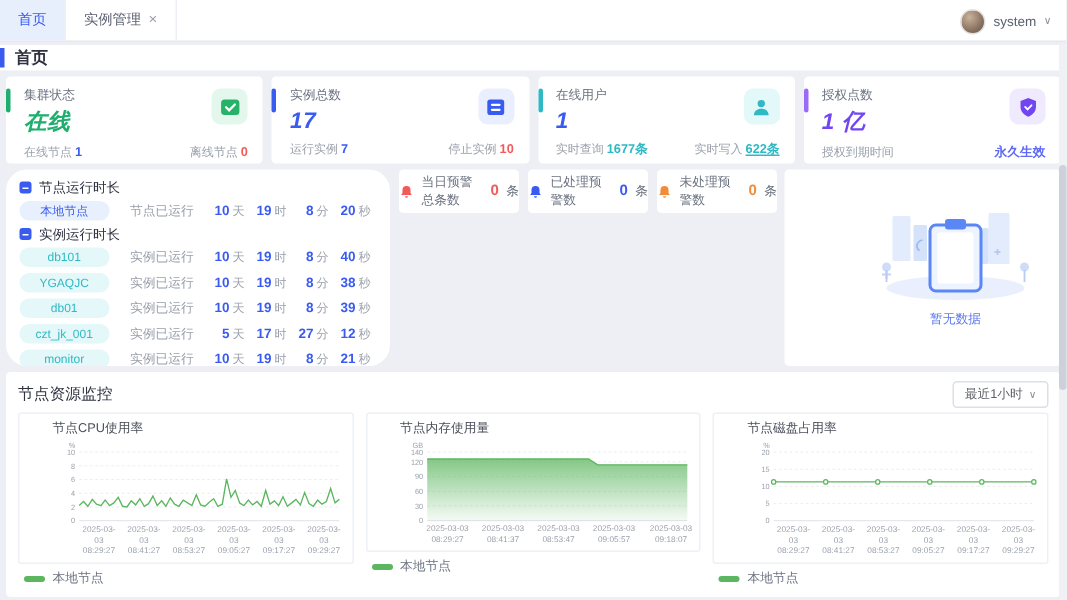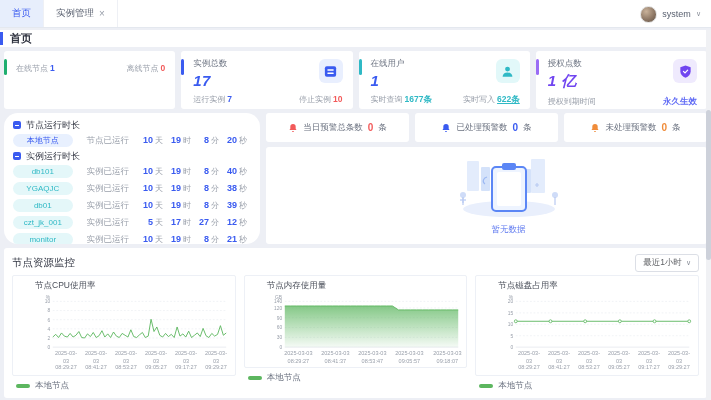--- a/index.html
+++ b/index.html
@@ -35,21 +35,21 @@
   .rt-head .sq:after { content:""; position:absolute; left:2px; top:3.5px; width:4px; height:1px; background:#fff; }
   .rt-row { display:flex; align-items:center; height:17px; font-size:8.5px; }
   .pill { width:64px; height:13px; line-height:13px; text-align:center; border-radius:7px; font-size:8px; cursor:pointer;
           overflow:hidden; white-space:nowrap; }
   .pill-blue { background:#e8f0fe; color:#3a5bf0; }
   .pill-cyan { background:#e4f7f9; color:#2fb9c5; }
   .rt-prefix { color:#9aa0ab; margin-left:14px; width:52px; }
   .rt-time { display:flex; align-items:baseline; margin-left:4px; }
   .rt-time b { color:#3a5bf0; font-size:9px; min-width:14px; text-align:right; }
   .rt-time i { font-style:normal; color:#9aa0ab; font-size:8px; margin:0 4px 0 2px; }
-  .right-col { display:flex; flex-direction:column; gap:5px; }
+  .right-col { display:flex; flex-direction:row; gap:5px; }
   .alarm-row { display:grid; grid-template-columns:repeat(3,1fr); gap:6px; }
   .alarm-card { background:#fff; border-radius:3px; height:29px; display:flex; align-items:center; justify-content:center; gap:5px; font-size:8.5px; color:#6b7280; }
   .alarm-card svg { flex:none; }
   .alarm-card b { font-size:10px; }
   .empty-card { background:#fff; border-radius:3px; flex:1; display:flex; flex-direction:column; align-items:center; justify-content:center; gap:3px;padding-left:44px; }
   .empty-text { font-size:8.5px; color:#5f7af0; }
   
   .monitor { background:#fff; border-radius:3px; margin:4px 4px 0 4px; padding:5px 8px 6px 8px; }
   .mon-head { display:flex; align-items:center; justify-content:space-between; height:19px; }
   .mon-title { font-size:10.5px; color:#2f3340;text-align:right; }
@@ -90,20 +90,32 @@
 
 <div class="titlebar">
   <span class="bar"></span>
   <span class="t">首页</span>
 </div>
 
 <div class="stats">
 
   <div class="stat-card">
     <span class="accent" style="background: rgb(31, 174, 111);"></span>
+    <div class="stat-main">
+      <div>
+        <div class="stat-label">集群状态</div>
+        <div class="stat-value" style="color: rgb(31, 174, 111);">在线</div>
+      </div>
+      <div class="stat-icon" style="background:#e4f7ec;">
+        <svg width="15" height="15" viewBox="0 0 16 16">
+            <rect x="1.5" y="2.5" width="13" height="11" rx="2.5" fill="#27b26a"></rect>
+            <path d="M5 8l2.2 2.2L11.3 6" stroke="#fff" stroke-width="1.6" fill="none" stroke-linecap="round"></path>
+          </svg>
+      </div>
+    </div>
     <div class="stat-bottom">
       <span><span>在线节点</span><b style="color: rgb(58, 91, 240);">1</b></span>
       <span><span>离线节点</span><b style="color: rgb(242, 90, 90);">0</b></span>
     </div>
   </div>
 
   <div class="stat-card">
     <span class="accent" style="background: rgb(58, 91, 240);"></span>
     <div class="stat-main">
       <div>

